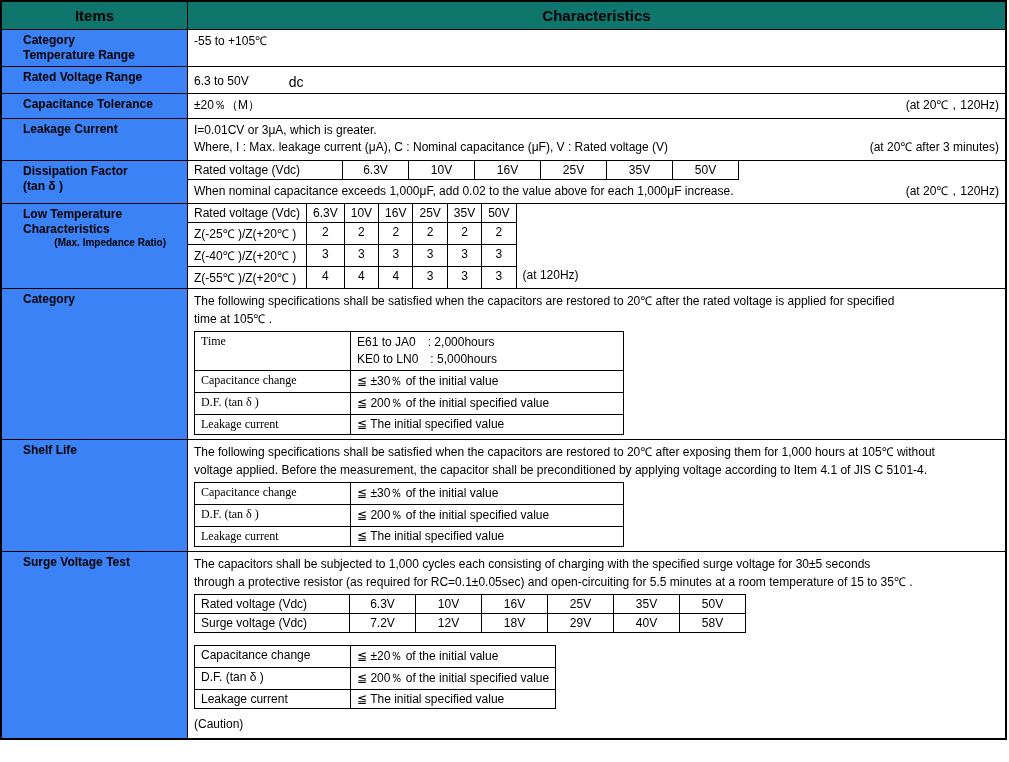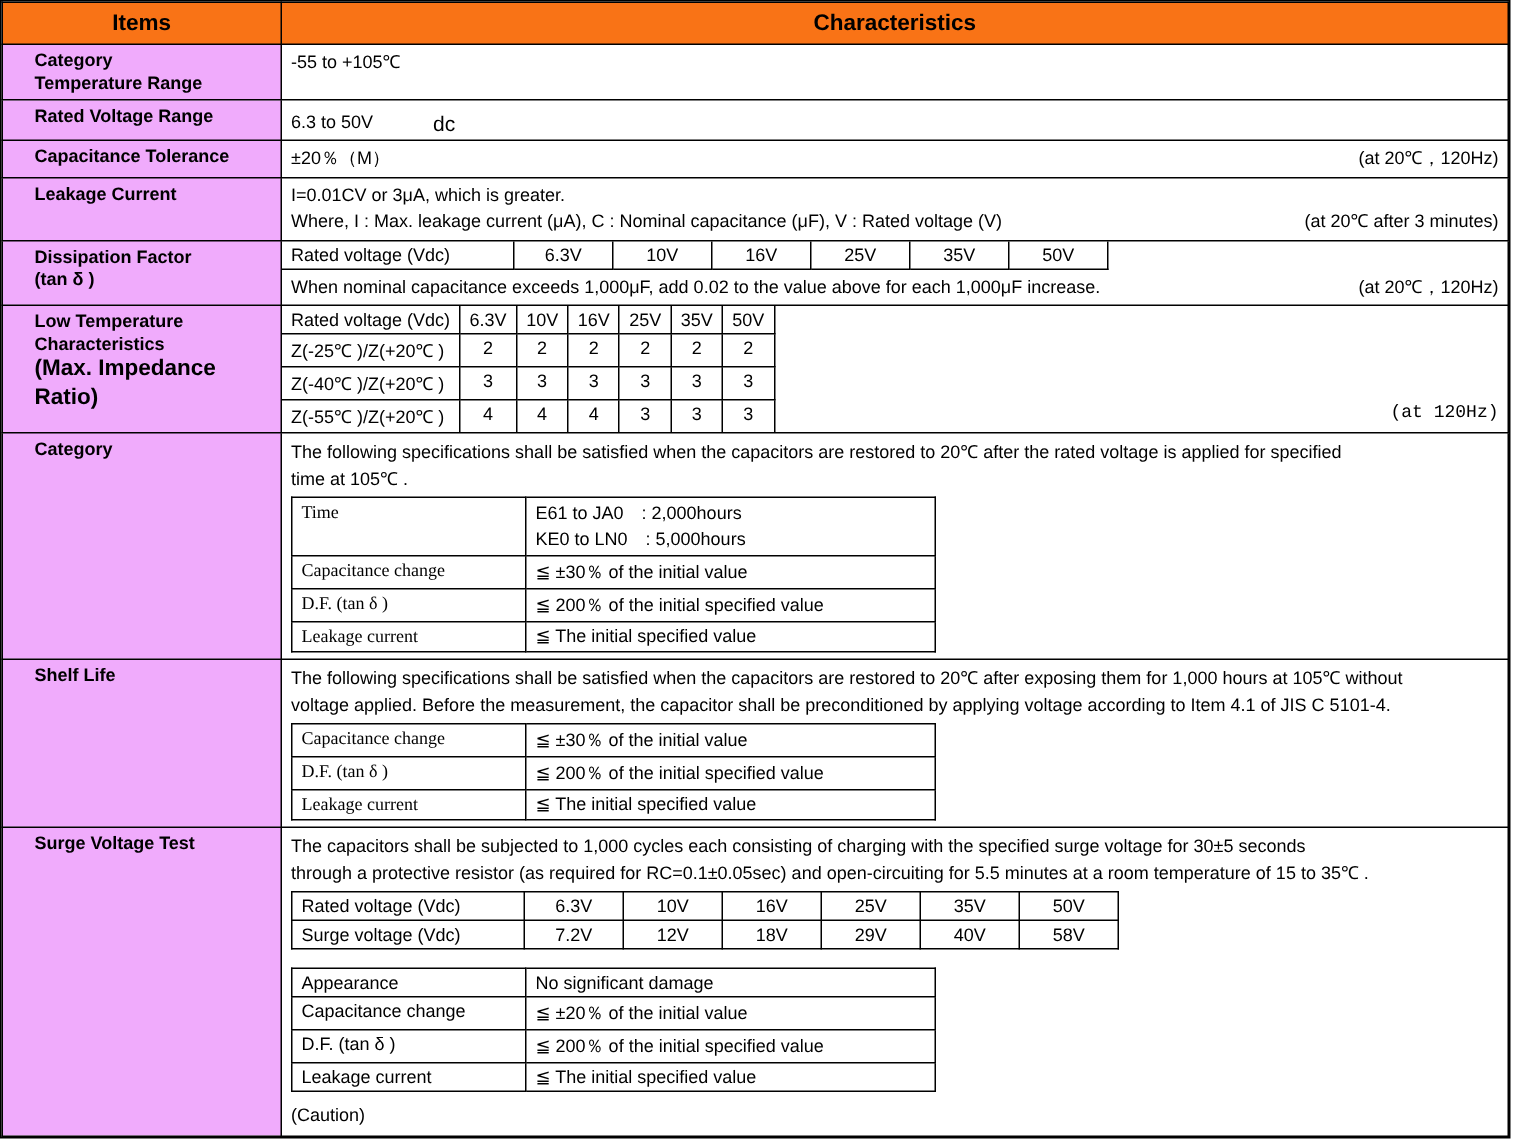--- a/index.html
+++ b/index.html
@@ -26,36 +26,37 @@
   }
   td, th {
     border: 1px solid #000;
     padding: 2px 5px;
     vertical-align: top;
     font-size: 12px;
     font-weight: normal;
     text-align: left;
   }
   .hdr {
-    background: #f97316;
+    background: #0f766e;
     text-align: center;
     font-weight: bold;
     font-size: 15px;
     padding: 5px 4px;
   }
   .itemcell {
-    background: #f0abfc;
+    background: #3b82f6;
     font-weight: bold;
     width: 143px;
     font-size: 12px;
     line-height: 1.25;
     padding: 3px 21px;
   }
   .itemcell .sub {
-    font-size: 15px;
+    font-size: 10px;
+    text-align: right;
   }
   .body {
     padding: 0;
   }
   .pad {
     padding: 3px 6px;
     line-height: 1.45;
   }
   .inner {
     border-collapse: collapse;
@@ -212,21 +213,21 @@
           <td class="c">3</td>
         </tr>
         <tr>
           <td class="rowlabel" style="border-left:none;border-bottom:none;margin-top:34px;">Z(-55℃ )/Z(+20℃ )</td>
           <td class="c" style="border-bottom:none;">4</td>
           <td class="c" style="border-bottom:none;">4</td>
           <td class="c" style="border-bottom:none;">4</td>
           <td class="c" style="border-bottom:none;">3</td>
           <td class="c" style="border-bottom:none;">3</td>
           <td class="c" style="border-bottom:none;">3</td>
-          <td style="border:none;text-align:right;width:100%;padding-right:6px;font-family:Liberation Mono, monospace;">(at 120Hz)</td>
+          <td style="border:none;width:100%;padding-right:6px;">(at 120Hz)</td>
         </tr>
       </tbody>
             </table>
     </td>
   </tr>
 
   <tr>
     <td class="itemcell">Category</td>
     <td class="body">
       <div class="spec-line">
@@ -310,24 +311,20 @@
           <td class="vnum">18V</td>
           <td class="vnum">29V</td>
           <td class="vnum">40V</td>
           <td class="vnum">58V</td>
         </tr>
       </tbody>
             </table>
       <div style="height:12px;"></div>
       <table class="inner" style="margin:0 0 4px 6px;">
         <tbody>
-                <tr>
-          <td class="lbl-col2">Appearance</td>
-          <td style="width:260px;">No significant damage</td>
-        </tr>
         <tr>
           <td class="lbl-col2">Capacitance change</td>
           <td>≦ ±20％ of the initial value</td>
         </tr>
         <tr>
           <td class="lbl-col2">D.F. (tan δ )</td>
           <td>≦ 200％ of the initial specified value</td>
         </tr>
         <tr>
           <td class="lbl-col2">Leakage current</td>

